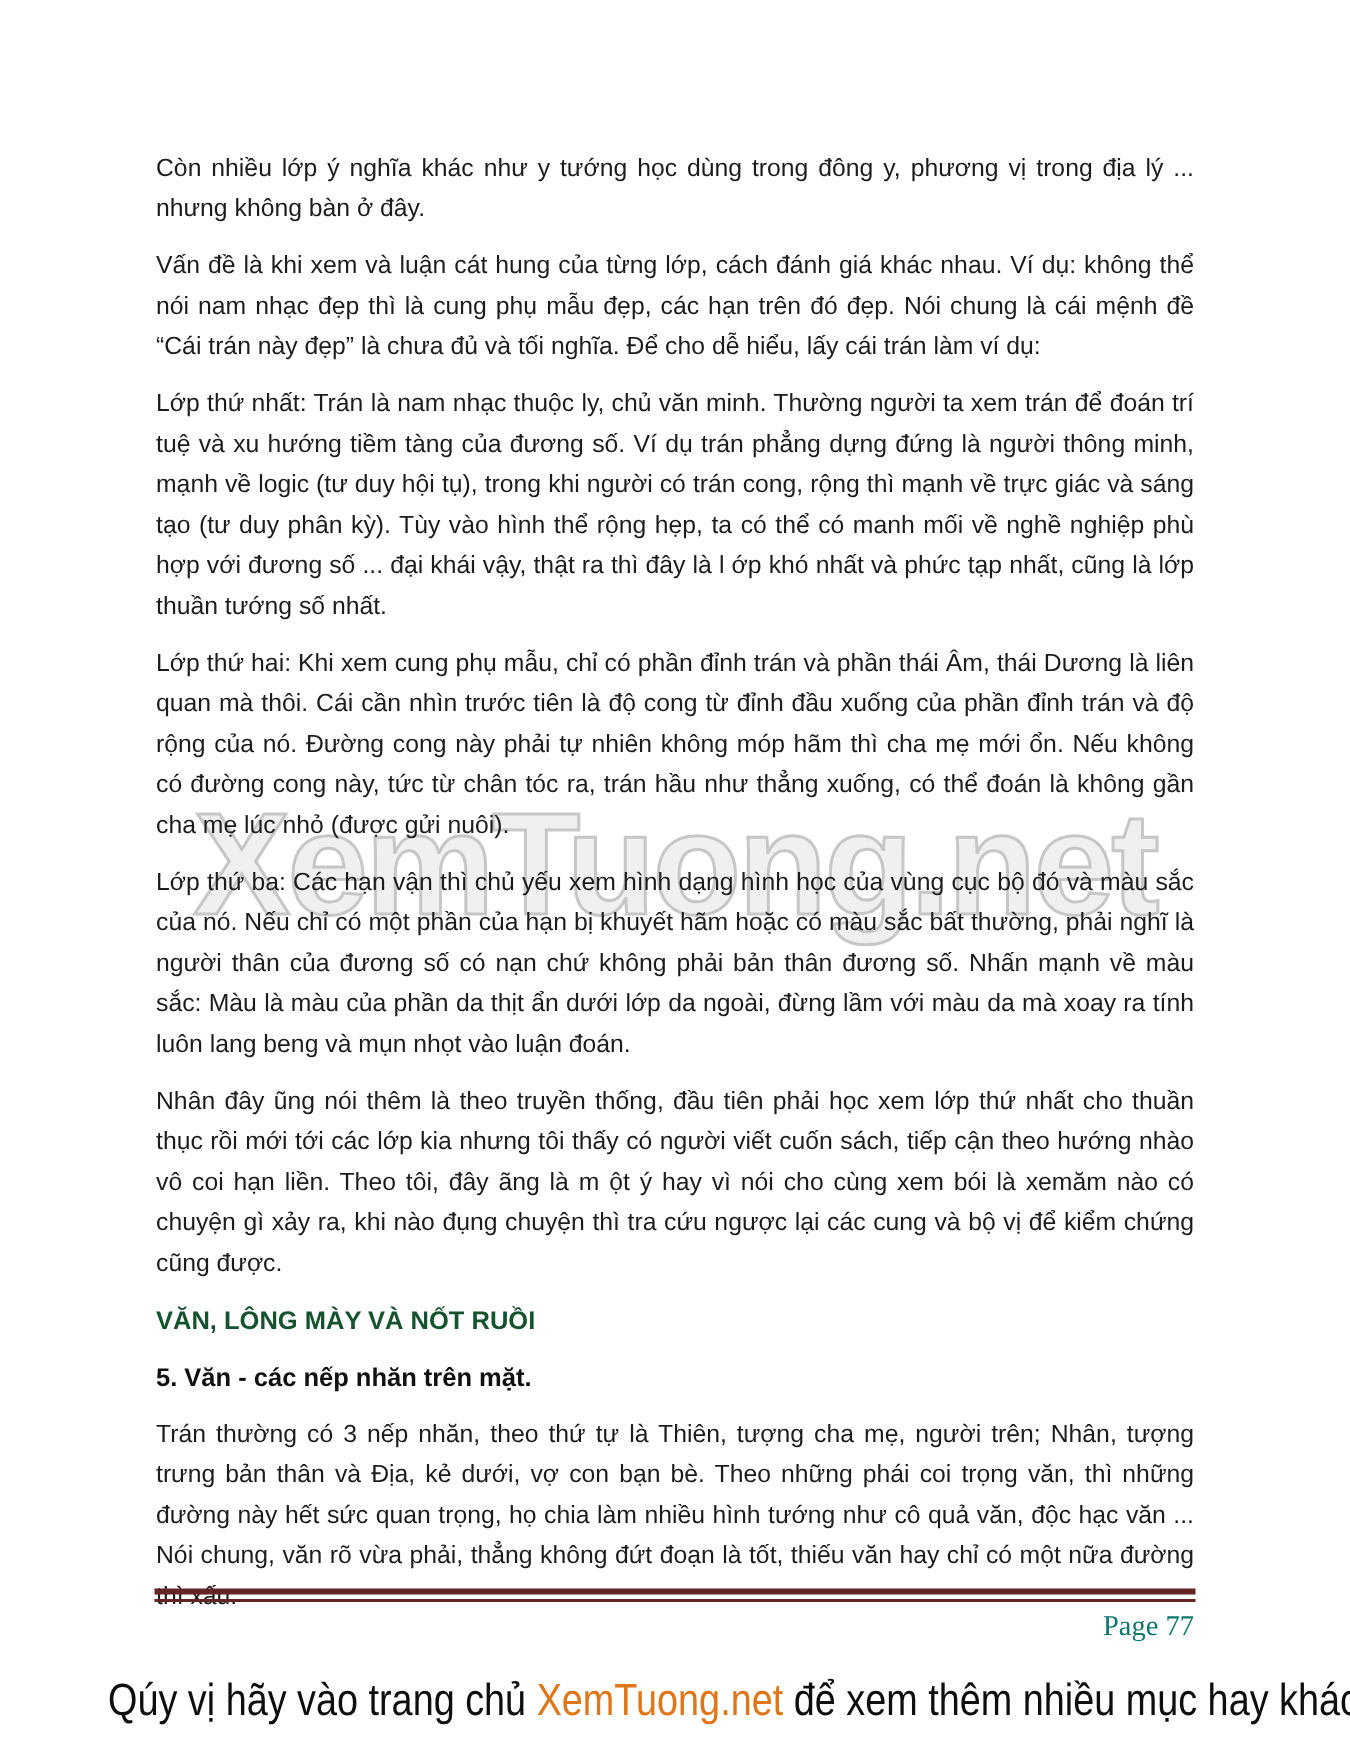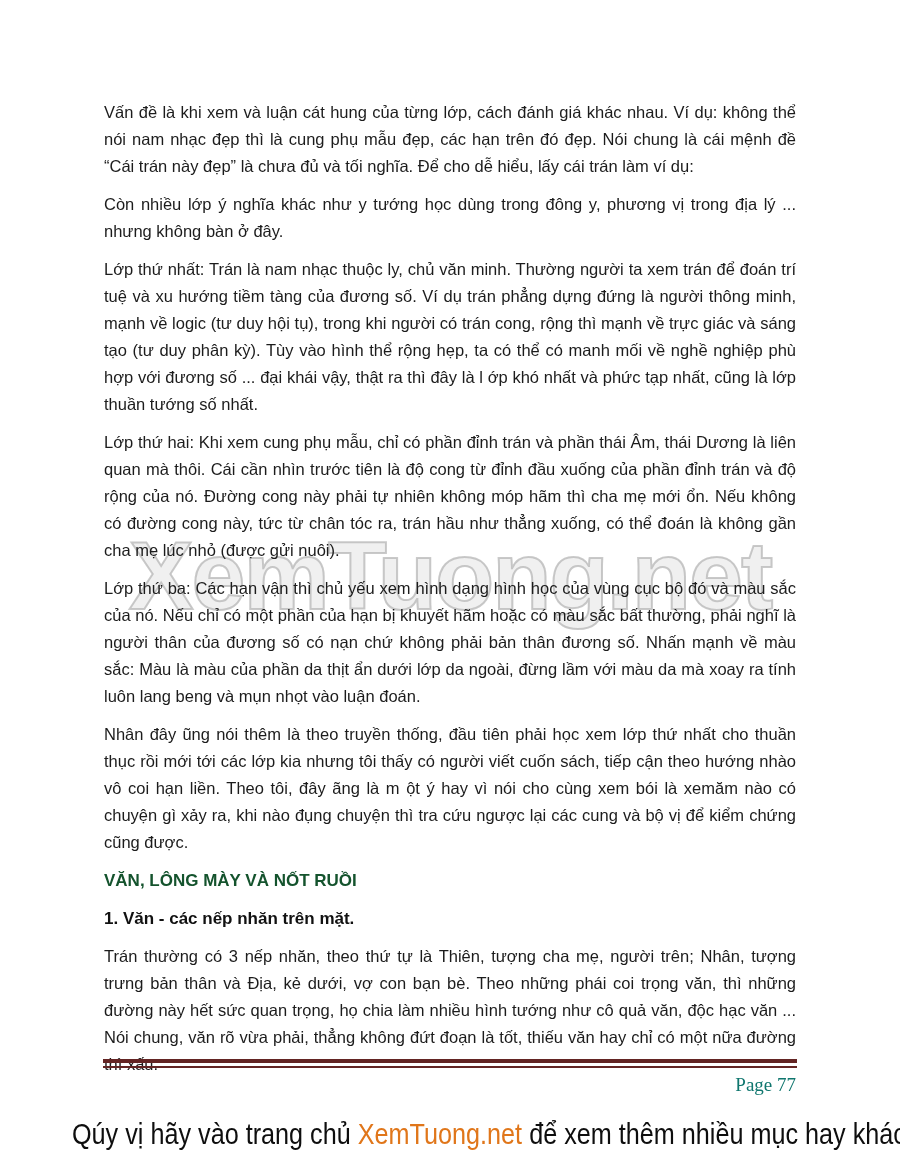--- a/index.html
+++ b/index.html
@@ -91,29 +91,29 @@
   .promo-brand { color: #E0761A; }
 </style>
 </head>
 <body>
 
 <div class="page">
 
   <div class="watermark">XemTuong.net</div>
 
   <div class="content">
+    <p>Còn nhiều lớp ý nghĩa khác như y tướng học dùng trong đông y, phương vị trong địa lý ... nhưng không bàn ở đây.</p>
     <p>Vấn đề là khi xem và luận cát hung của từng lớp, cách đánh giá khác nhau. Ví dụ: không thể nói nam nhạc đẹp thì là cung phụ mẫu đẹp, các hạn trên đó đẹp. Nói chung là cái mệnh đề “Cái trán này đẹp” là chưa đủ và tối nghĩa. Để cho dễ hiểu, lấy cái trán làm ví dụ:</p>
-    <p>Còn nhiều lớp ý nghĩa khác như y tướng học dùng trong đông y, phương vị trong địa lý ... nhưng không bàn ở đây.</p>
     <p>Lớp thứ nhất: Trán là nam nhạc thuộc ly, chủ văn minh. Thường người ta xem trán để đoán trí tuệ và xu hướng tiềm tàng của đương số. Ví dụ trán phẳng dựng đứng là người thông minh, mạnh về logic (tư duy hội tụ), trong khi người có trán cong, rộng thì mạnh về trực giác và sáng tạo (tư duy phân kỳ). Tùy vào hình thể rộng hẹp, ta có thể có manh mối về nghề nghiệp phù hợp với đương số ... đại khái vậy, thật ra thì đây là l ớp khó nhất và phức tạp nhất, cũng là lớp thuần tướng số nhất.</p>
     <p>Lớp thứ hai: Khi xem cung phụ mẫu, chỉ có phần đỉnh trán và phần thái Âm, thái Dương là liên quan mà thôi. Cái cần nhìn trước tiên là độ cong từ đỉnh đầu xuống của phần đỉnh trán và độ rộng của nó. Đường cong này phải tự nhiên không móp hãm thì cha mẹ mới ổn. Nếu không có đường cong này, tức từ chân tóc ra, trán hầu như thẳng xuống, có thể đoán là không gần cha mẹ lúc nhỏ (được gửi nuôi).</p>
     <p>Lớp thứ ba: Các hạn vận thì chủ yếu xem hình dạng hình học của vùng cục bộ đó và màu sắc của nó. Nếu chỉ có một phần của hạn bị khuyết hãm hoặc có màu sắc bất thường, phải nghĩ là người thân của đương số có nạn chứ không phải bản thân đương số. Nhấn mạnh về màu sắc: Màu là màu của phần da thịt ẩn dưới lớp da ngoài, đừng lầm với màu da mà xoay ra tính luôn lang beng và mụn nhọt vào luận đoán.</p>
     <p>Nhân đây ũng nói thêm là theo truyền thống, đầu tiên phải học xem lớp thứ nhất cho thuần thục rồi mới tới các lớp kia nhưng tôi thấy có người viết cuốn sách, tiếp cận theo hướng nhào vô coi hạn liền. Theo tôi, đây ãng là m ột ý hay vì nói cho cùng xem bói là xemăm nào có chuyện gì xảy ra, khi nào đụng chuyện thì tra cứu ngược lại các cung và bộ vị để kiểm chứng cũng được.</p>
 
     <h2>VĂN, LÔNG MÀY VÀ NỐT RUỒI</h2>
-    <h3>1. Văn - các nếp nhăn trên mặt.</h3>
+    <h3>5. Văn - các nếp nhăn trên mặt.</h3>
     <p>Trán thường có 3 nếp nhăn, theo thứ tự là Thiên, tượng cha mẹ, người trên; Nhân, tượng trưng bản thân và Địa, kẻ dưới, vợ con bạn bè. Theo những phái coi trọng văn, thì những đường này hết sức quan trọng, họ chia làm nhiều hình tướng như cô quả văn, độc hạc văn ... Nói chung, văn rõ vừa phải, thẳng không đứt đoạn là tốt, thiếu văn hay chỉ có một nữa đường thì xấu.</p>
   </div>
 
   <div class="footer-rule"></div>
 
   <div class="page-number">Page 77</div>
 
   <div class="promo-line">
     <span>Qúy vị hãy vào trang chủ </span><span class="promo-brand">XemTuong.net</span><span> để xem thêm nhiều mục hay khác</span>
   </div>

